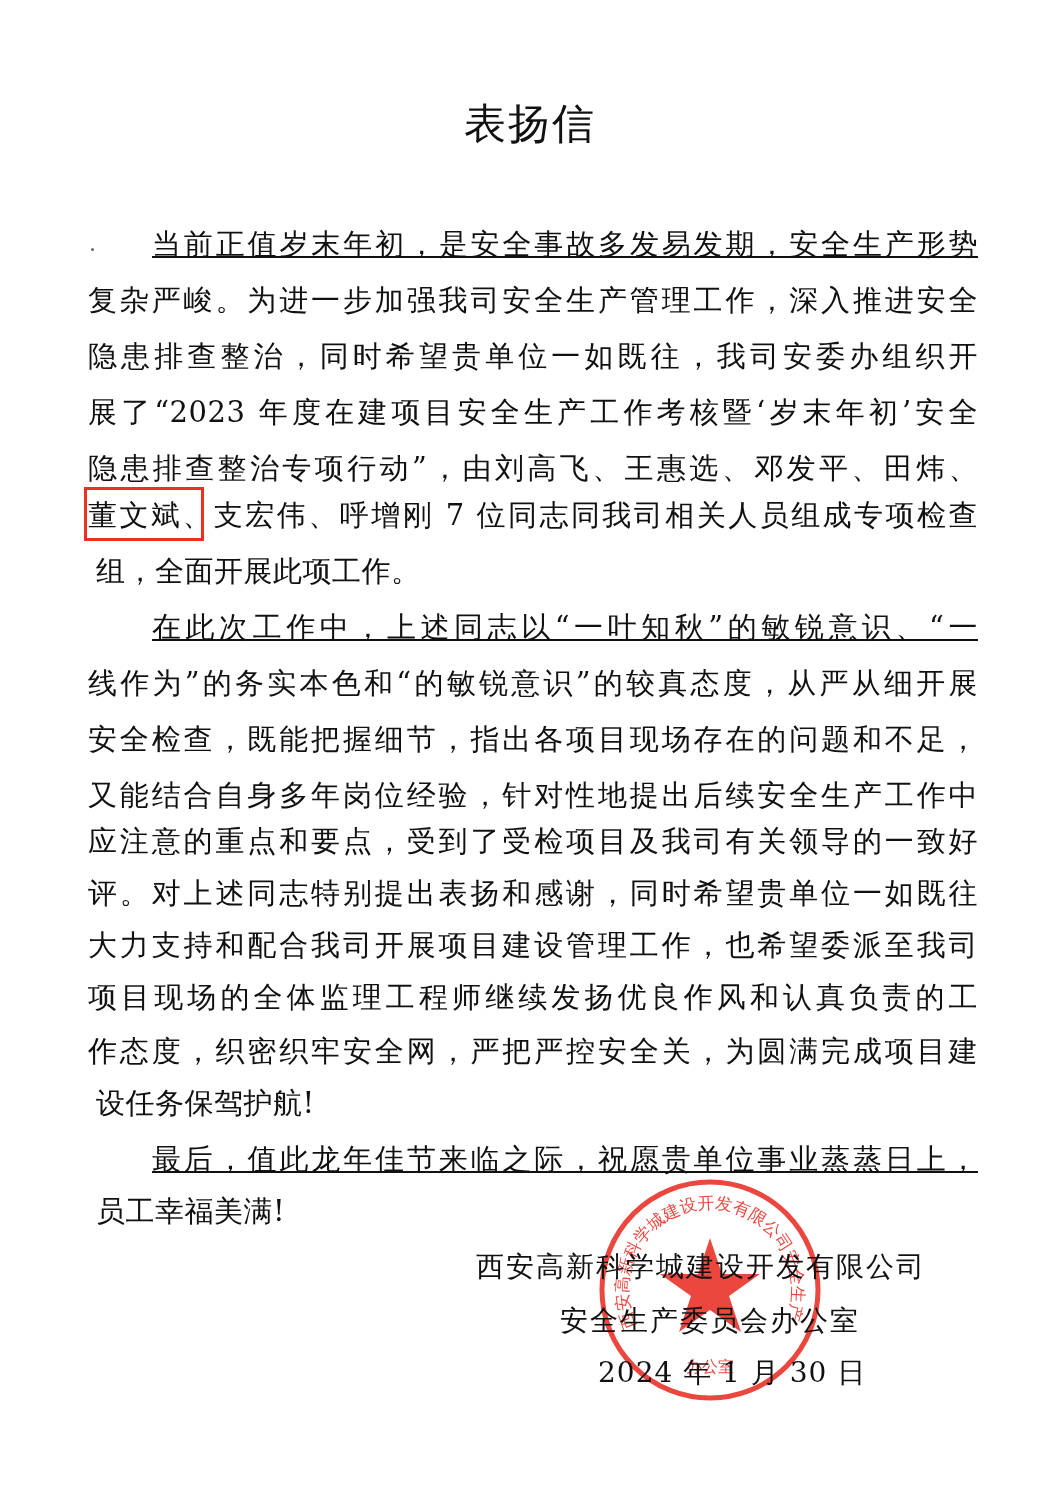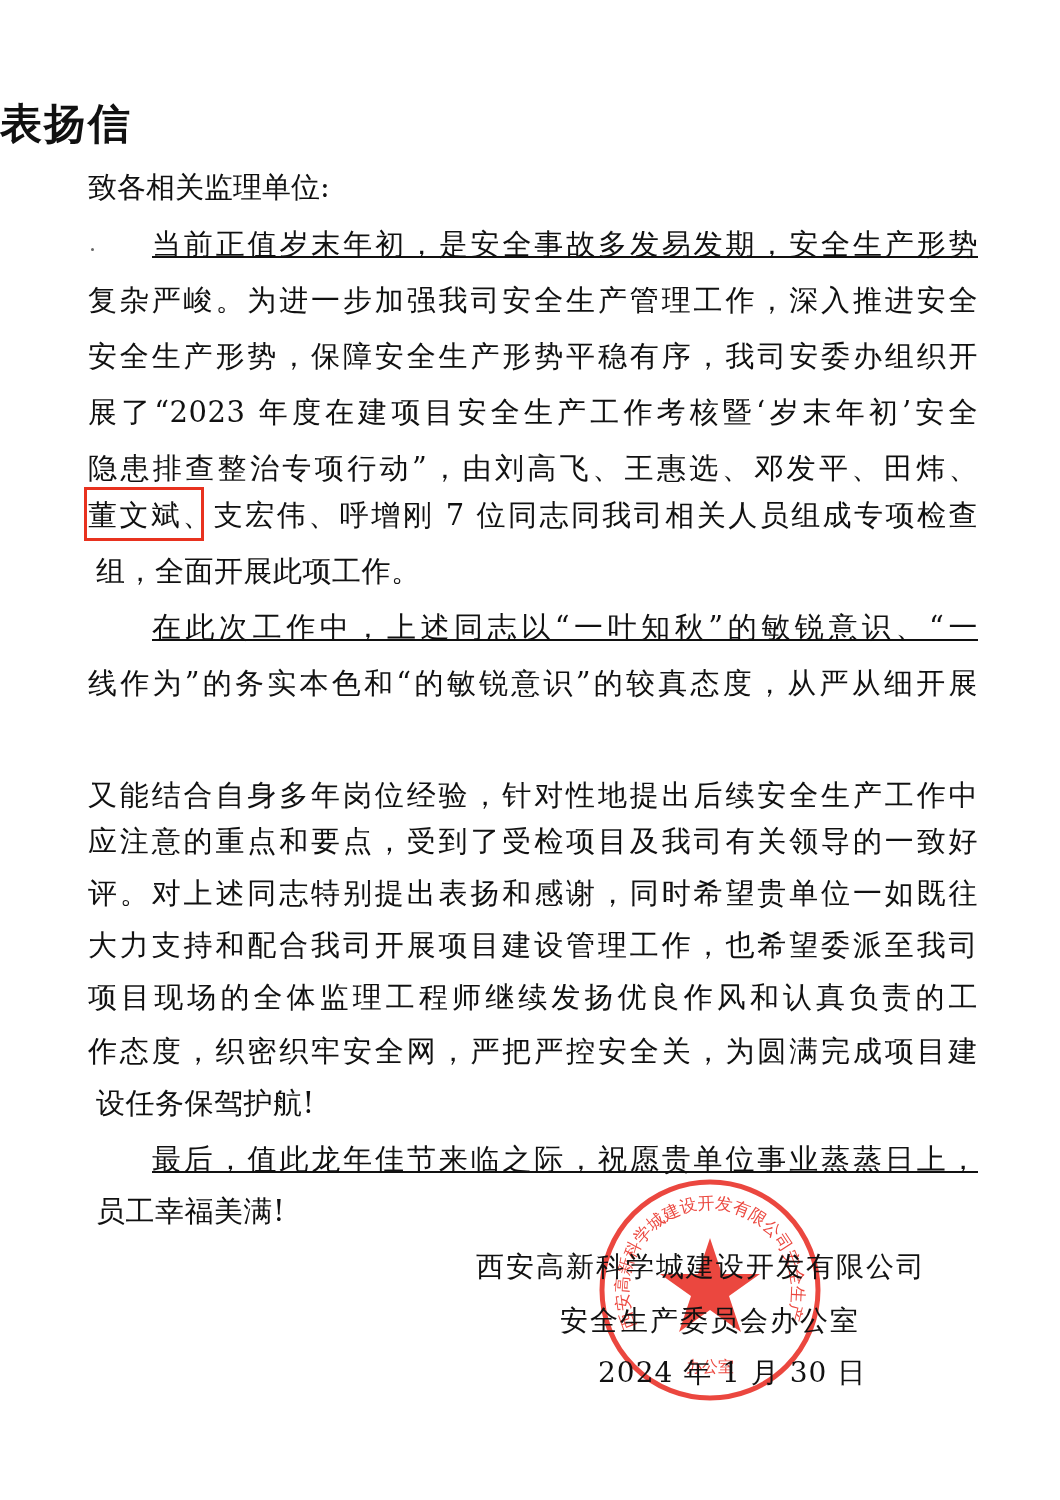--- a/index.html
+++ b/index.html
@@ -2,23 +2,23 @@
 <html><head>
 <meta charset="utf-8">
 <style>
   html, body { margin:0; padding:0; }
   body {
     width:1060px; height:1500px; background:#ffffff; position:relative; overflow:hidden;
     font-family: "DejaVu Serif", "Liberation Serif", serif; color:#111;
   }
   .page { position:absolute; left:0; top:0; width:1060px; height:1500px; }
   .title {
-    position:absolute; left:0; width:1060px; top:96px; text-align:left;
+    position:absolute; left:0; width:1060px; top:96px; text-align:center;
     font-family: "DejaVu Sans", "Liberation Sans", sans-serif;
-    font-size:42px; font-weight:bold; letter-spacing:2px;
+    font-size:42px; font-weight:normal; letter-spacing:2px;
   }
   .salutation { position:absolute; left:88px; top:168px; font-size:29px; }
   .line {
     position:absolute; left:88px; width:890px; font-size:29px; height:40px; line-height:40px;
     white-space:nowrap; text-align:justify; text-align-last:justify; letter-spacing:0.5px;
   }
   .line.last { text-align-last:left;margin-left:8px; }
   .line.indent { left:152px; width:826px;text-decoration:underline; }
   .highlight {
     position:absolute; left:84px; top:487px; width:120px; height:54px;
@@ -30,32 +30,32 @@
     opacity:0.85;
   }
   .dot { position:absolute; left:91px; top:248px; width:3px; height:3px; background:#666; border-radius:50%; }
 </style>
 </head>
 <body>
 
 <div class="page">
   <div class="dot"></div>
   <div class="title">表扬信</div>
-  <div class="salutation">致各相关监理单位:</div>
 
   <div class="line indent" style="top:224px">当前正值岁末年初，是安全事故多发易发期，安全生产形势</div>
   <div class="line" style="top:280px">复杂严峻。为进一步加强我司安全生产管理工作，深入推进安全</div>
-  <div class="line" style="top:336px">安全生产形势，保障安全生产形势平稳有序，我司安委办组织开</div>
+  <div class="line" style="top:336px">隐患排查整治，同时希望贵单位一如既往，我司安委办组织开</div>
   <div class="line" style="top:392px">展了“2023 年度在建项目安全生产工作考核暨‘岁末年初’安全</div>
   <div class="line" style="top:448px">隐患排查整治专项行动”，由刘高飞、王惠选、邓发平、田炜、</div>
   <div class="line" style="top:495px">董文斌、支宏伟、呼增刚 7 位同志同我司相关人员组成专项检查</div>
   <div class="line last" style="top:551px">组，全面开展此项工作。</div>
 
   <div class="line indent" style="top:607px">在此次工作中，上述同志以“一叶知秋”的敏锐意识、“一</div>
   <div class="line" style="top:663px">线作为”的务实本色和“的敏锐意识”的较真态度，从严从细开展</div>
+  <div class="line" style="top:719px">安全检查，既能把握细节，指出各项目现场存在的问题和不足，</div>
   <div class="line" style="top:775px">又能结合自身多年岗位经验，针对性地提出后续安全生产工作中</div>
   <div class="line" style="top:821px">应注意的重点和要点，受到了受检项目及我司有关领导的一致好</div>
   <div class="line" style="top:873px">评。对上述同志特别提出表扬和感谢，同时希望贵单位一如既往</div>
   <div class="line" style="top:925px">大力支持和配合我司开展项目建设管理工作，也希望委派至我司</div>
   <div class="line" style="top:977px">项目现场的全体监理工程师继续发扬优良作风和认真负责的工</div>
   <div class="line last" style="top:1083px">设任务保驾护航!</div>
   <div class="line" style="top:1031px">作态度，织密织牢安全网，严把严控安全关，为圆满完成项目建</div>
 
   <div class="line indent" style="top:1139px">最后，值此龙年佳节来临之际，祝愿贵单位事业蒸蒸日上，</div>
   <div class="line last" style="top:1191px">员工幸福美满!</div>

